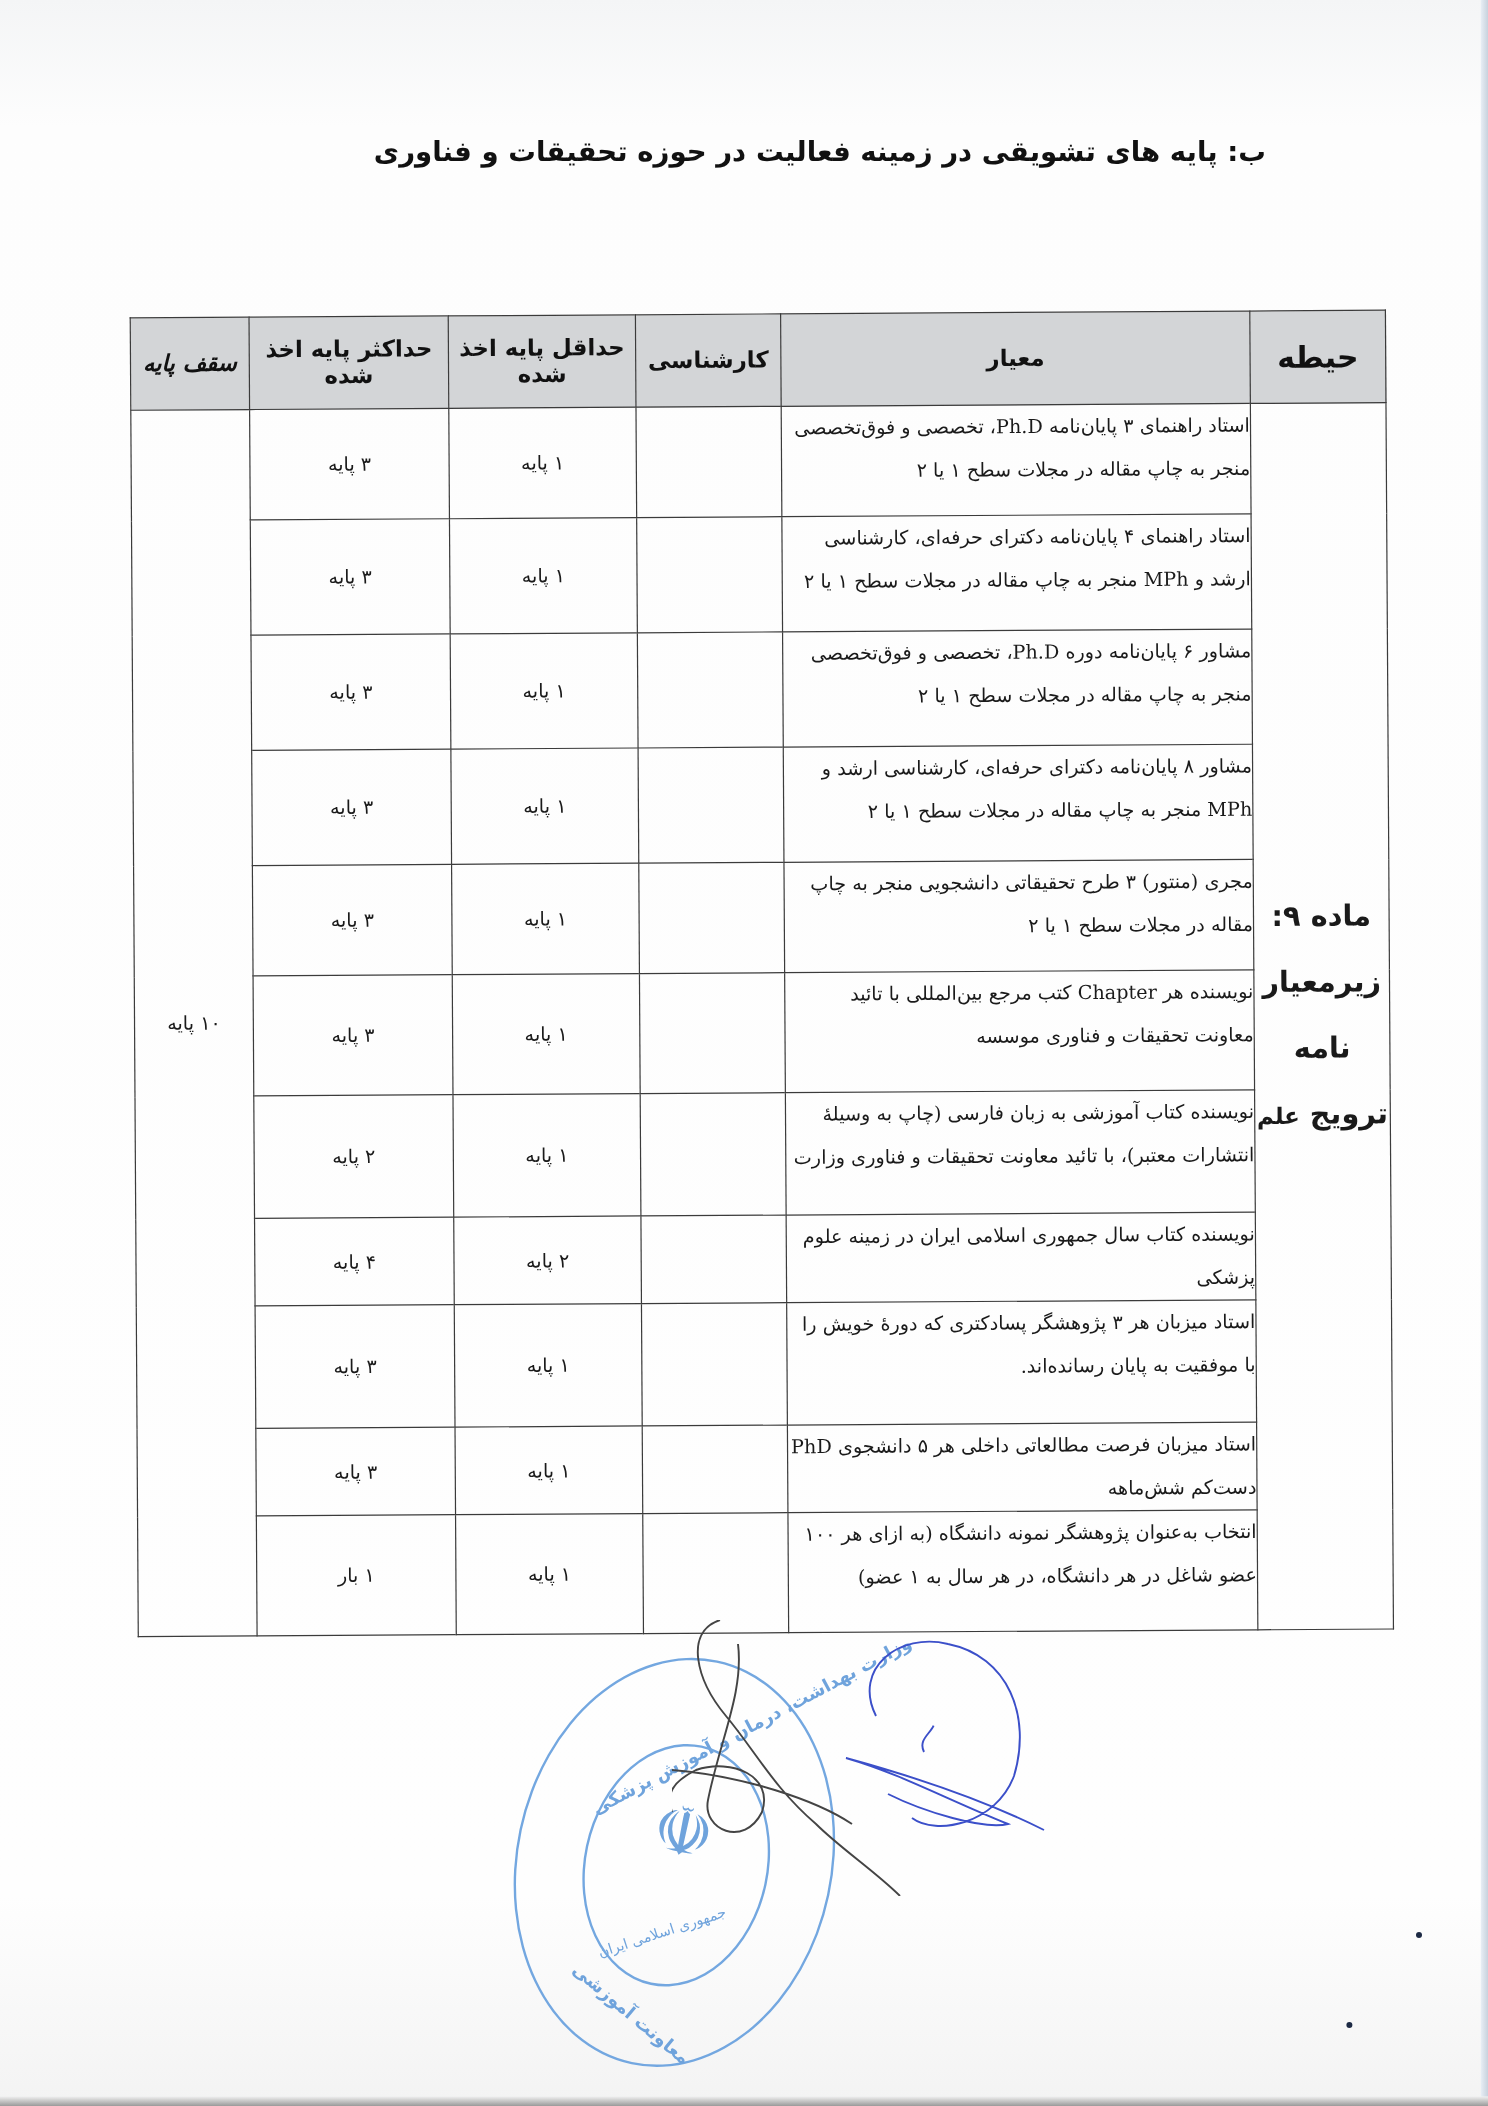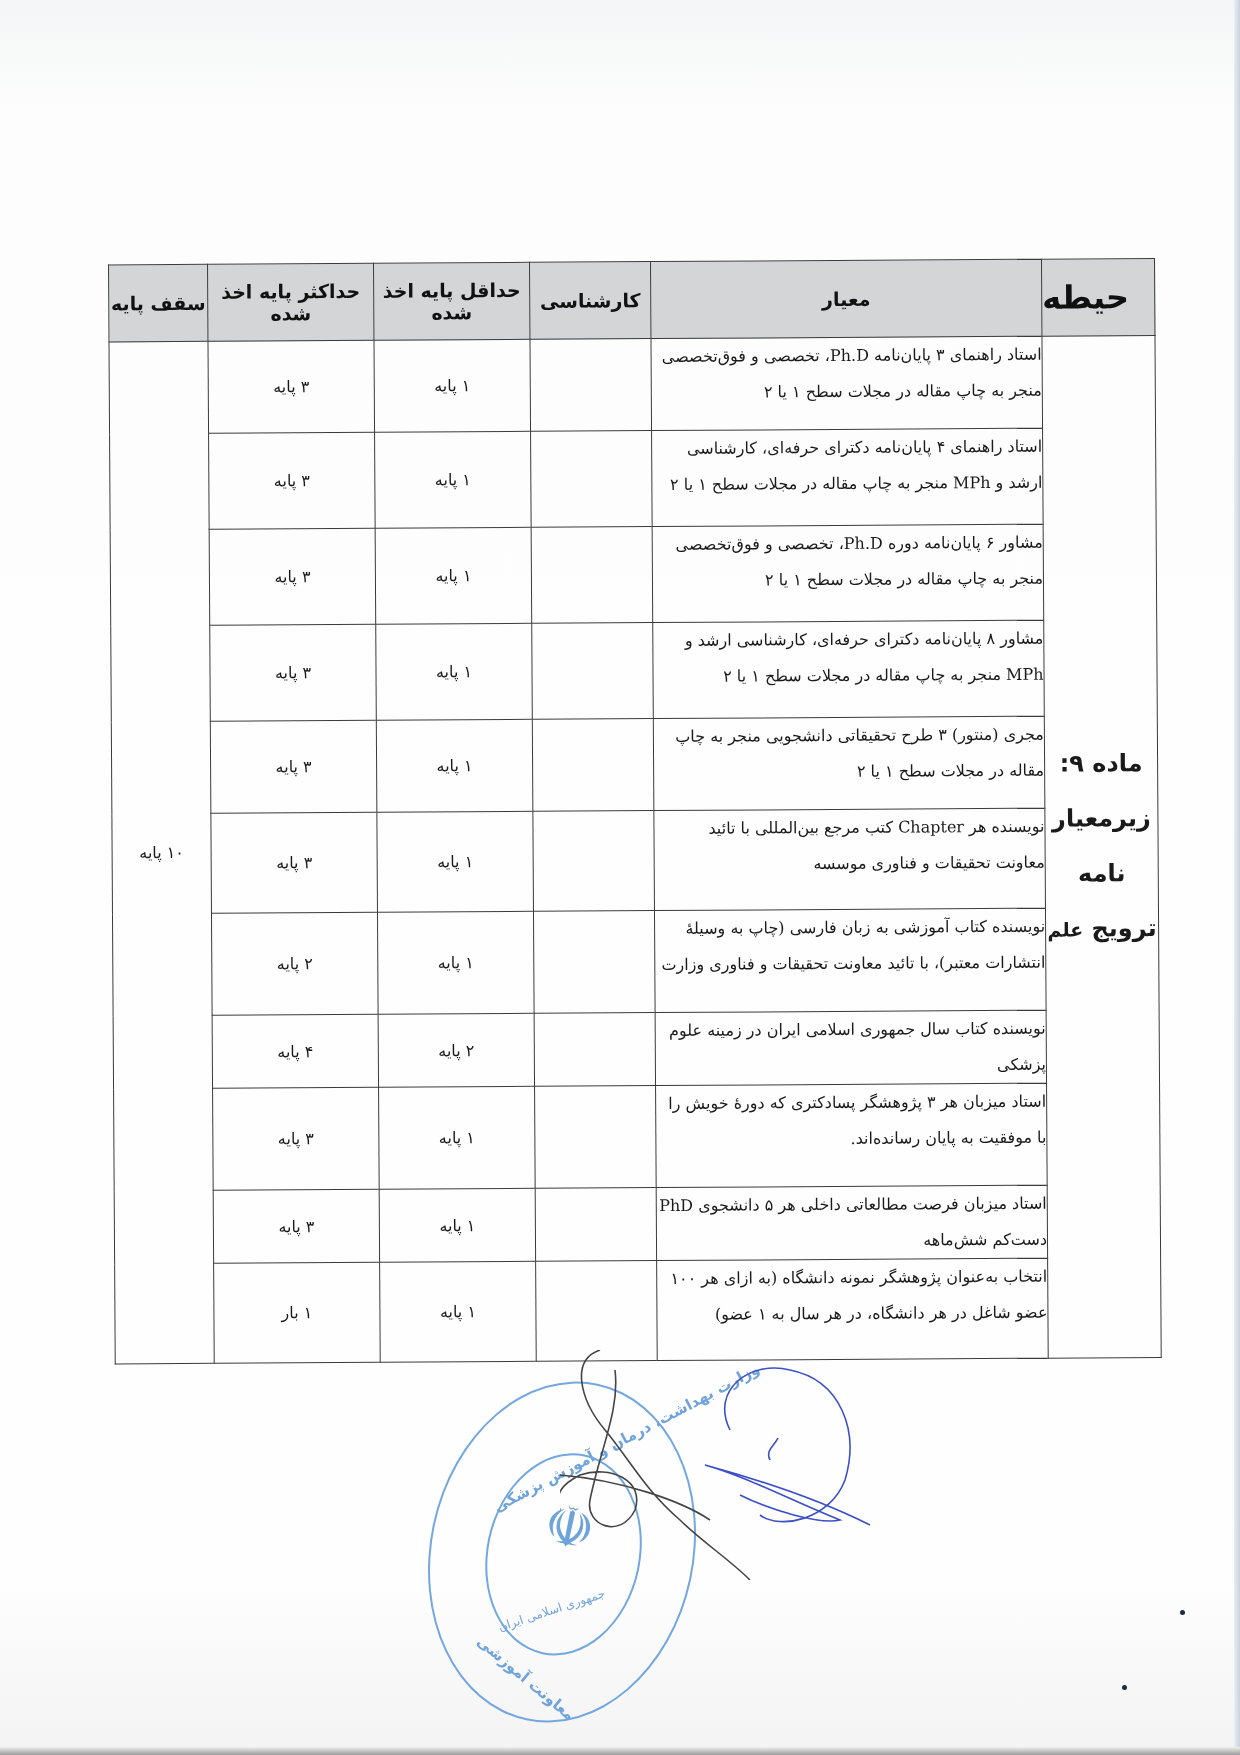--- a/index.html
+++ b/index.html
@@ -60,29 +60,29 @@
     }
     table.criteria thead th {
       height: 76px;
       background: #d3d5d7;
       font-weight: bold;
       font-size: 19px;
       text-align: center;
       color: #111;
     }
     table.criteria thead th.col-domain {
-      font-size: 32px;
-      text-align: left;
+      font-size: 25px;
+      text-align: center;
     }
     .col-domain { width: 112px; }
     .col-criterion { width: 390px; }
     .col-sub { width: 120px; }
     .col-min { width: 155px; margin-top: 44px; }
     .col-max { width: 165px; }
-    .col-cap { width: 98px; }
+    .col-cap { width: 98px; font-style: italic; }
 
     td.criterion-cell {
       text-align: right;
       font-family: "DejaVu Serif", serif;
       font-size: 16px;
       line-height: 36px;
       padding: 4px 8px 4px 6px;
       vertical-align: top;
     }
     td.value-cell {
@@ -177,20 +177,21 @@
       background: #1d2a44;
     }
   </style>
 </head>
 <body>
 
 <div class="page">
   <div class="scan-edge-right"></div>
   <div class="scan-edge-bottom"></div>
 
+  <div class="doc-title">ب: پایه های تشویقی در زمینه فعالیت در حوزه تحقیقات و فناوری</div>
 
   <table class="criteria">
     <thead>
       <tr>
         <th class="col-domain">حیطه</th>
         <th class="col-criterion">معیار</th>
         <th class="col-sub">کارشناسی</th>
         <th class="col-min">حداقل پایه اخذ شده</th>
         <th class="col-max">حداکثر پایه اخذ شده</th>
         <th class="col-cap">سقف پایه</th>

